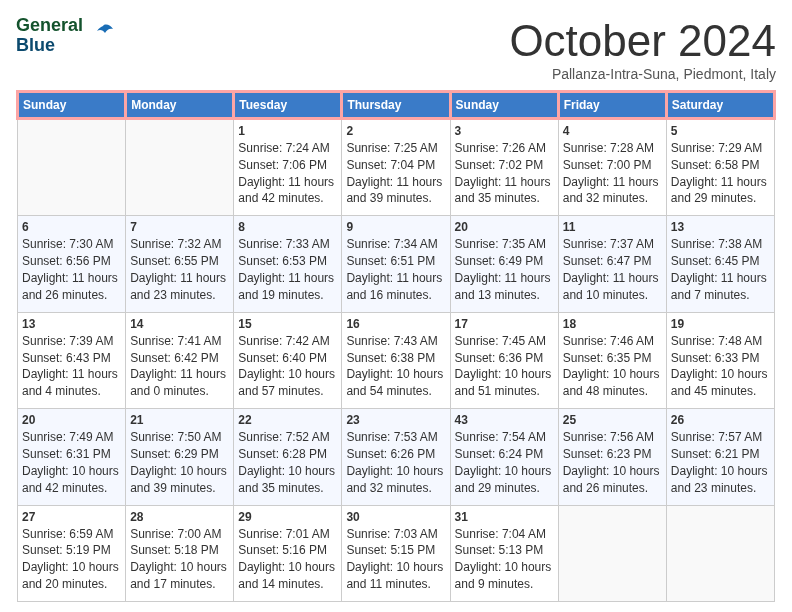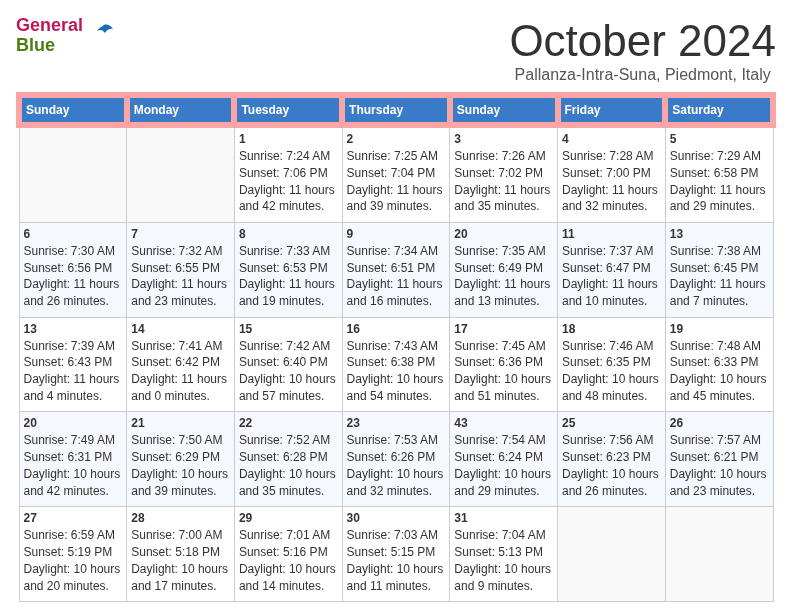--- a/index.html
+++ b/index.html
@@ -27,54 +27,53 @@
       display: flex;
       align-items: center;
     }
     .logo-text {
       font-size: 18px;
       font-weight: bold;
       color: #333;
       line-height: 1.1;
     }
     .logo-text span {
-      color: #be185d;
+      color: #14532d;
     }
     .logo-icon {
       width: 30px;
       height: 30px;
       margin-left: 2px;
     }
     .title-block {
       text-align: right;
     }
     .month-title {
       font-size: 44px;
       color: #333;
       font-weight: normal;
     }
     .location {
-      font-size: 16px;
+      font-size: 14px;
       color: #555;
-      text-align: center;
     }
     .calendar {
       flex: 1;
       border: 1px solid #ccc;
       border-collapse: collapse;
       width: 100%;
       table-layout: fixed;
     }
     .calendar th {
       background-color: #3a7bc8;
       color: #fff;
       font-size: 12px;
       font-weight: bold;
       padding: 5px 4px;
-      border: 6px solid #fca5a5;
+      border: 3px solid #fca5a5;
       text-align: left;
     }
     .calendar td {
       border: 1px solid #ccc;
       vertical-align: top;
       padding: 4px 4px;
       font-size: 9.5px;
       color: #333;
       background: #fff;
       height: 82px;
@@ -103,21 +102,21 @@
 <div class="page">
   <div class="header">
     <div class="logo">
       <div>
         <div style="display:flex; align-items:center;">
           <div>
             <div class="logo-text">
               <span>General</span>
             </div>
             <div class="logo-text">
-              <span style="color:#4d7c0f;">Blue</span>
+              <span style="color:#0c4a6e;">Blue</span>
             </div>
           </div>
           <svg class="logo-icon" viewBox="0 0 30 30">
             <path d="M18 5 C20 2, 26 4, 28 8 C24 7, 22 9, 20 12 C18 9, 15 8, 12 10 C14 7, 16 6, 18 5Z" fill="#1a6db5"></path>
           </svg>
         </div>
       </div>
     </div>
     <div class="title-block">
       <div class="month-title">October 2024</div>

